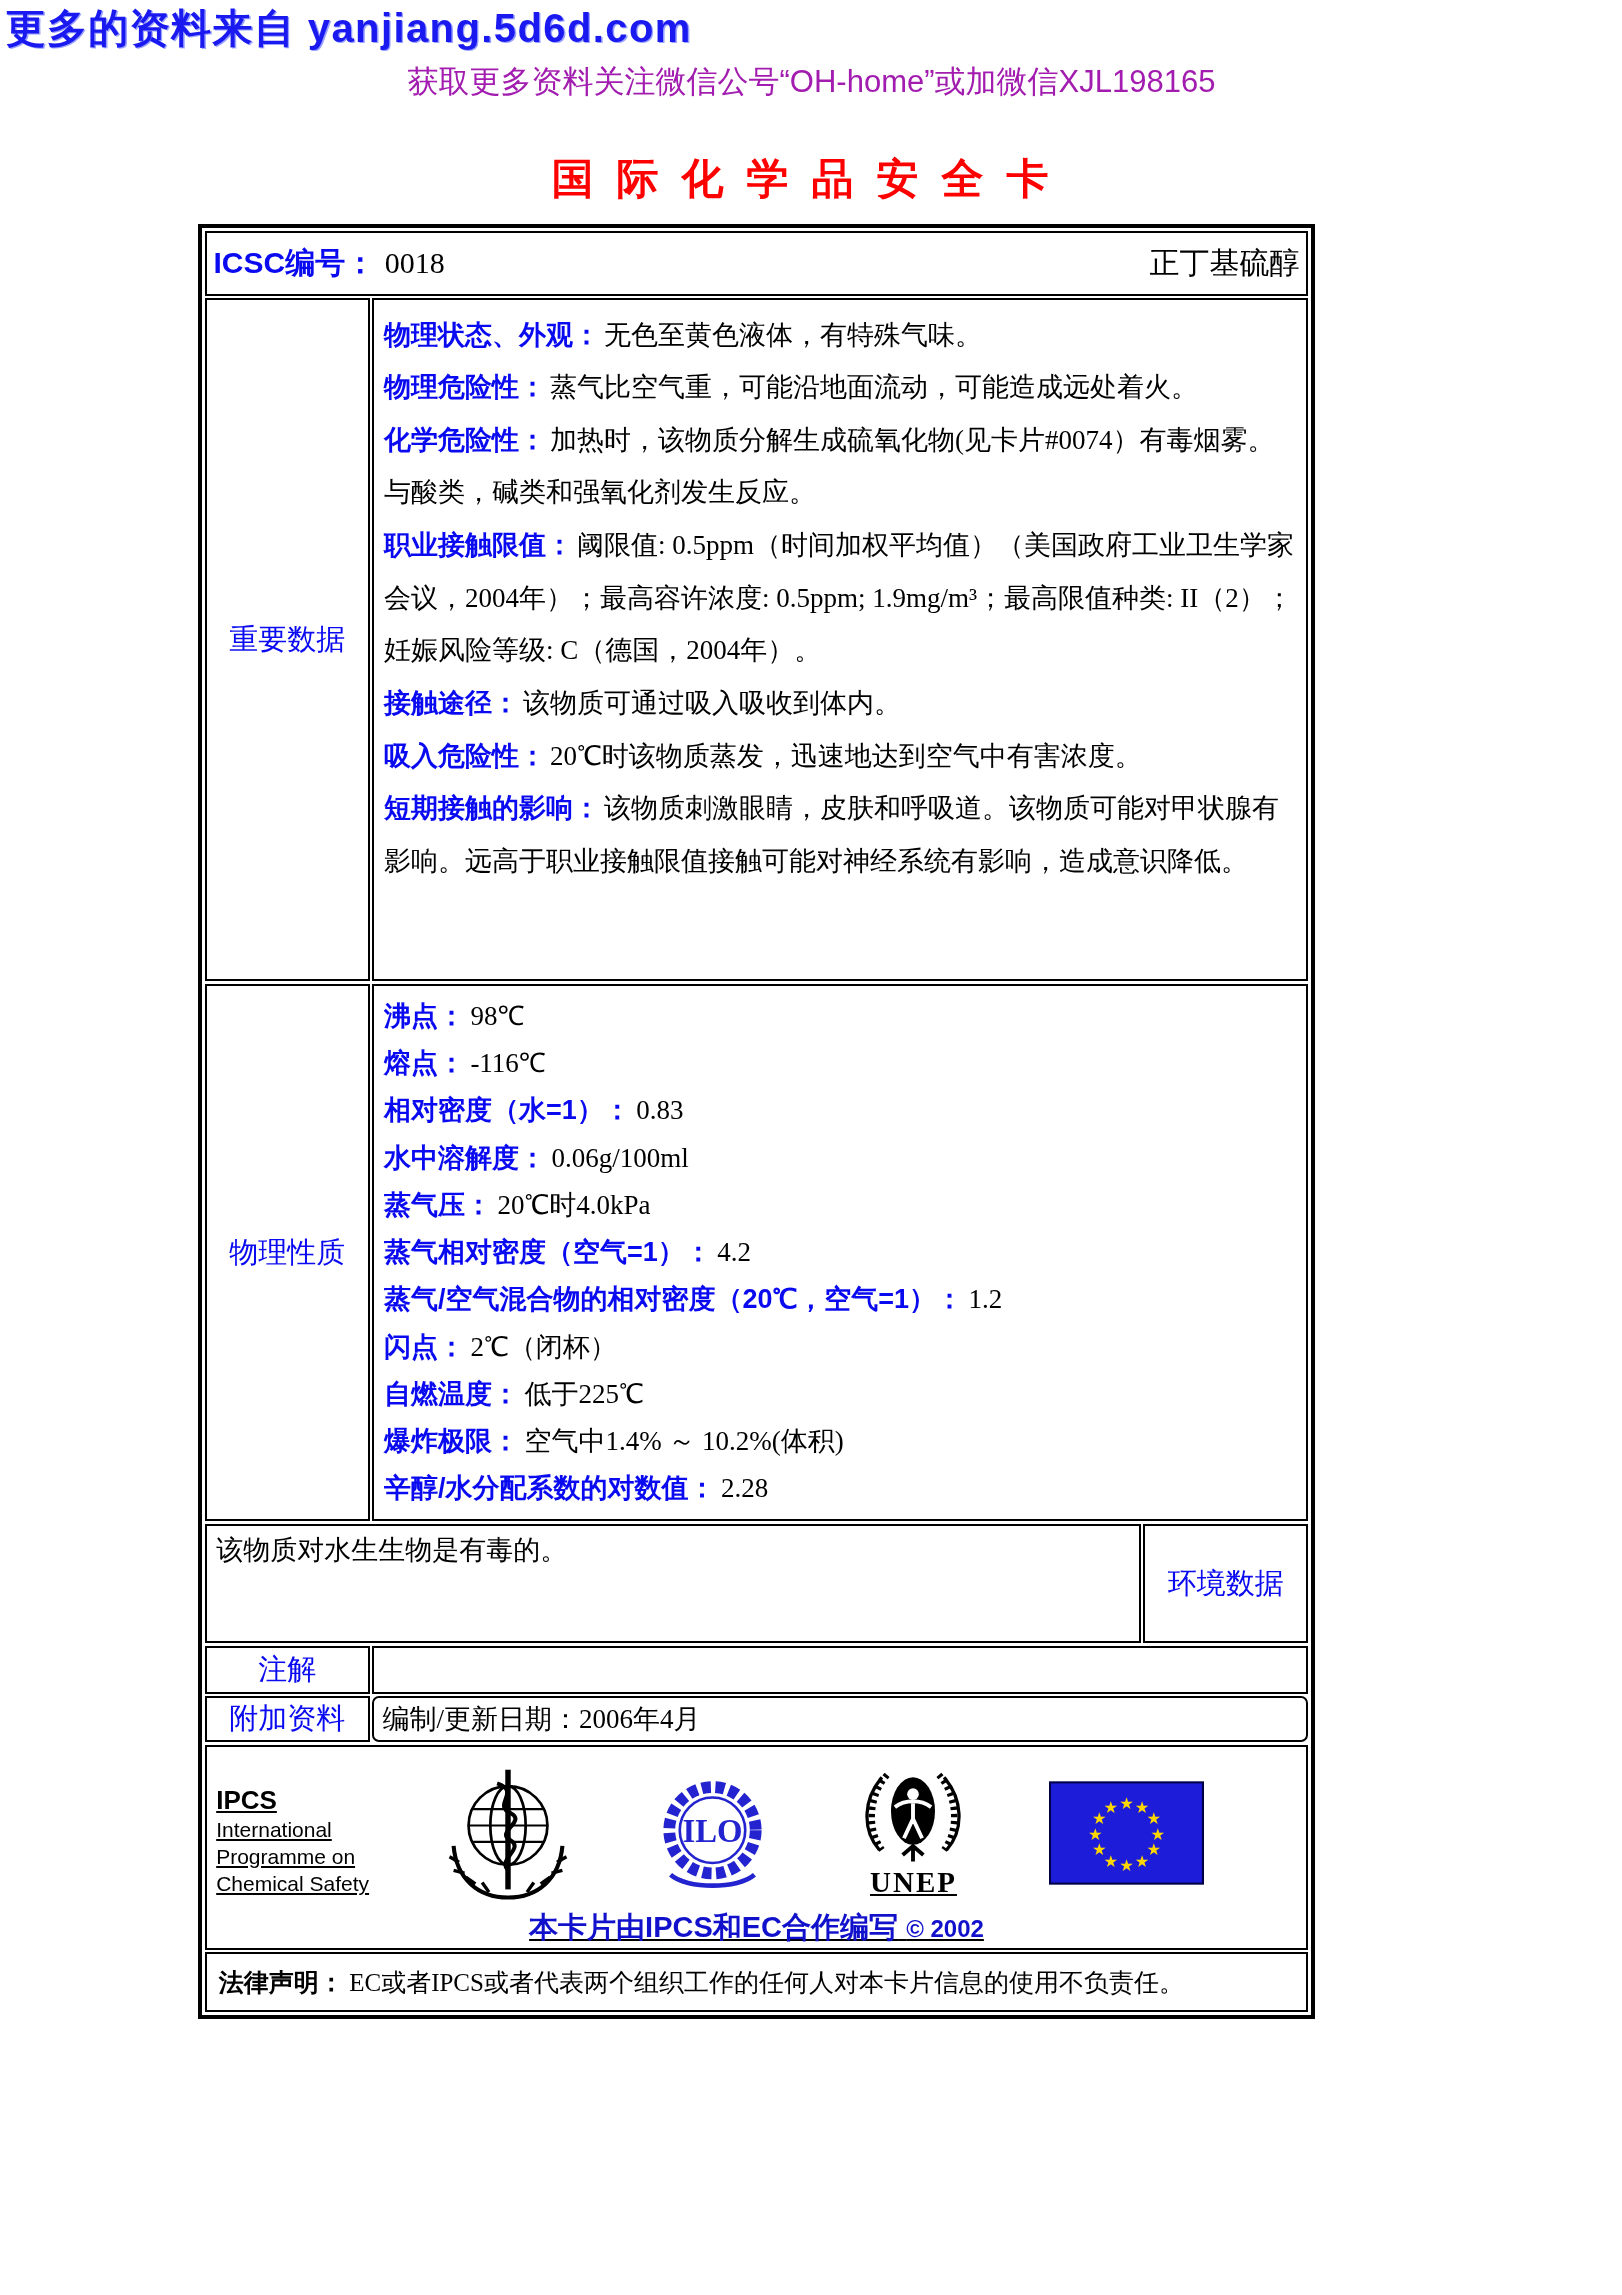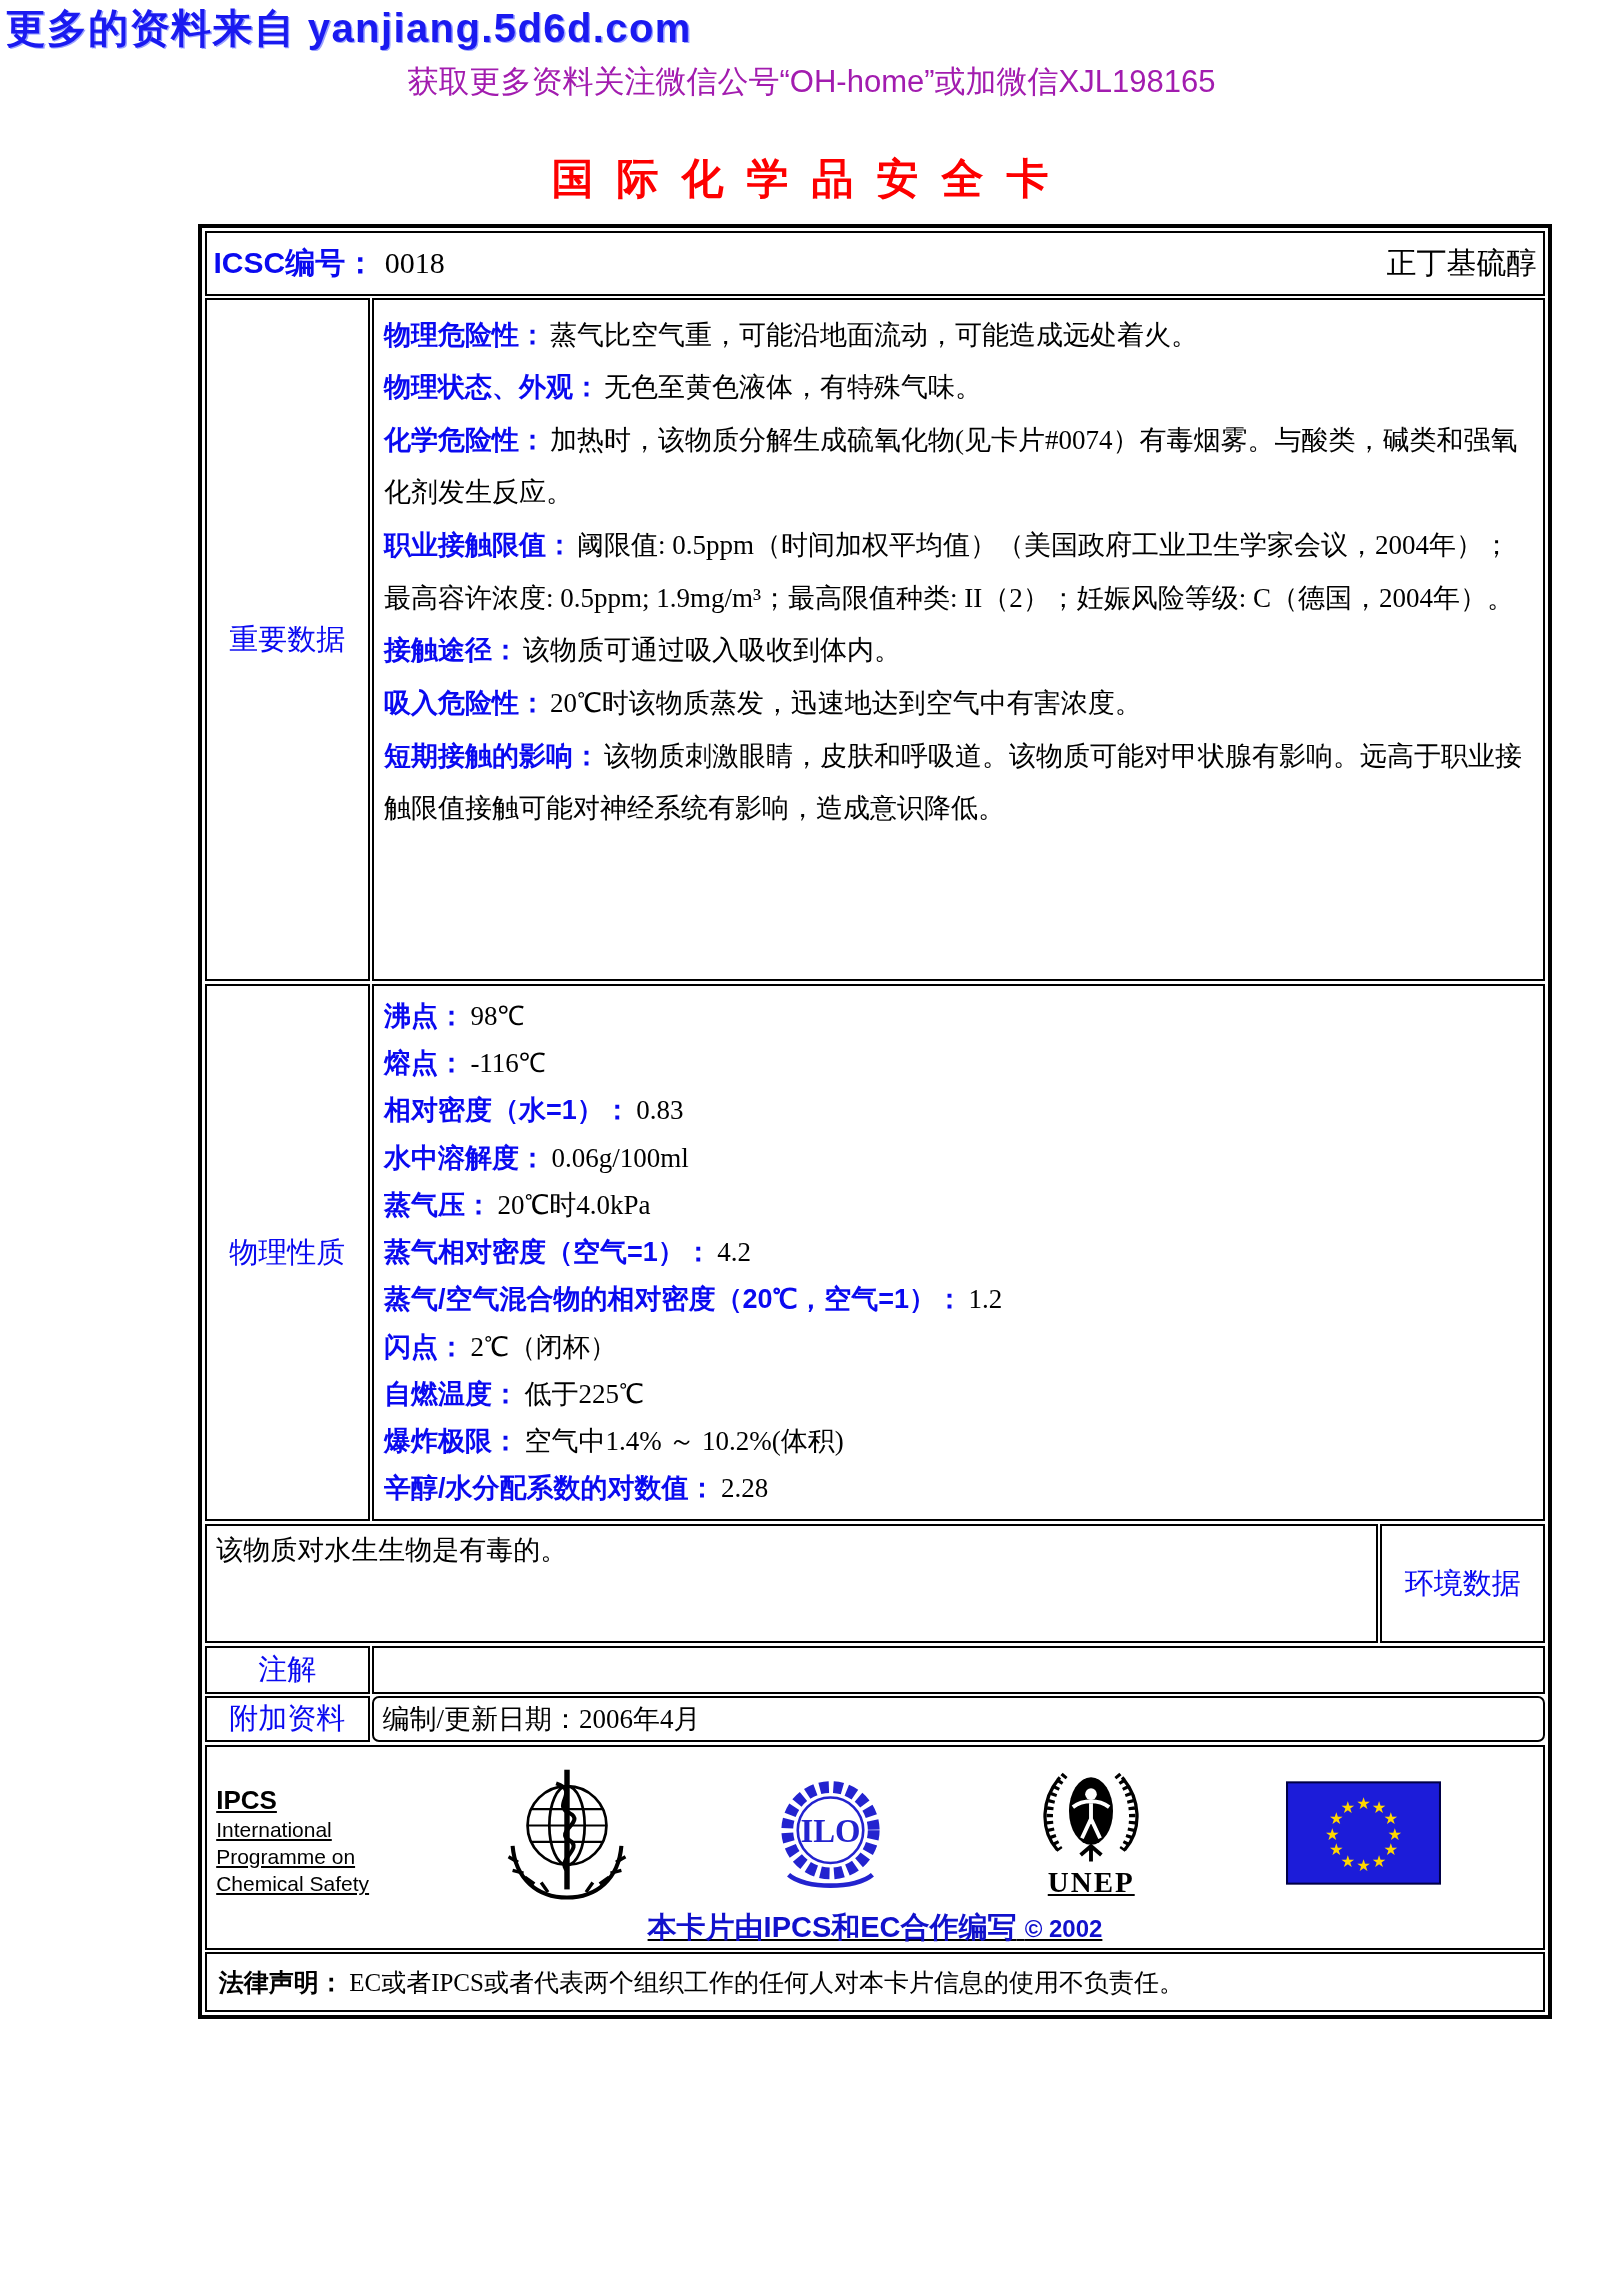--- a/index.html
+++ b/index.html
@@ -18,21 +18,21 @@
     position:absolute; left:0; top:61px; width:100%; text-align:center;
     font-family:"Liberation Sans", sans-serif;
     font-size:31px; color:#a21caf;
   }
   .page-title {
     position:absolute; left:0; top:151px; width:100%; text-align:center;
     font-size:42px; font-weight:bold; color:#fd0000; letter-spacing:23px;
   }
   
   .card {
-    position:absolute; left:198px; top:224px; width:1354px;
+    position:absolute; left:198px; top:224px; width:1117px;
     box-sizing:border-box; border:4.1px solid #000; padding:2.7px;
     display:flex; flex-direction:column; gap:2.7px; background:#fff;
   }
   .row { display:flex; gap:2.7px; }
   .cell { border:2px solid #000; box-sizing:border-box; background:#fff; }
   .lbl {
     flex:0 0 165px; display:flex; align-items:center; justify-content:center;
     font-family:"Liberation Sans", sans-serif; font-weight:normal;
     font-size:29px; color:#0a0af0; text-align:center;
   }
@@ -101,22 +101,22 @@
       <span class="icsc-left">
         <span class="blue">ICSC编号：</span><span>0018</span>
       </span>
       <span>正丁基硫醇</span>
     </div>
   </div>
 
   <div class="row row-important">
     <div class="cell lbl">重要数据</div>
     <div class="cell val important-cell">
+      <p><span class="blue">物理状态、外观：</span><span>无色至黄色液体，有特殊气味。</span></p>
       <p><span class="blue">物理危险性：</span><span>蒸气比空气重，可能沿地面流动，可能造成远处着火。</span></p>
-      <p><span class="blue">物理状态、外观：</span><span>无色至黄色液体，有特殊气味。</span></p>
       <p><span class="blue">化学危险性：</span><span>加热时，该物质分解生成硫氧化物(见卡片#0074）有毒烟雾。与酸类，碱类和强氧化剂发生反应。</span></p>
       <p><span class="blue">职业接触限值：</span><span>阈限值: 0.5ppm（时间加权平均值）（美国政府工业卫生学家会议，2004年）；最高容许浓度: 0.5ppm; 1.9mg/m³；最高限值种类: II（2）；妊娠风险等级: C（德国，2004年）。</span></p>
       <p><span class="blue">接触途径：</span><span>该物质可通过吸入吸收到体内。</span></p>
       <p><span class="blue">吸入危险性：</span><span>20℃时该物质蒸发，迅速地达到空气中有害浓度。</span></p>
       <p><span class="blue">短期接触的影响：</span><span>该物质刺激眼睛，皮肤和呼吸道。该物质可能对甲状腺有影响。远高于职业接触限值接触可能对神经系统有影响，造成意识降低。</span></p>
     </div>
   </div>
 
   <div class="row row-physical">
     <div class="cell lbl">物理性质</div>

